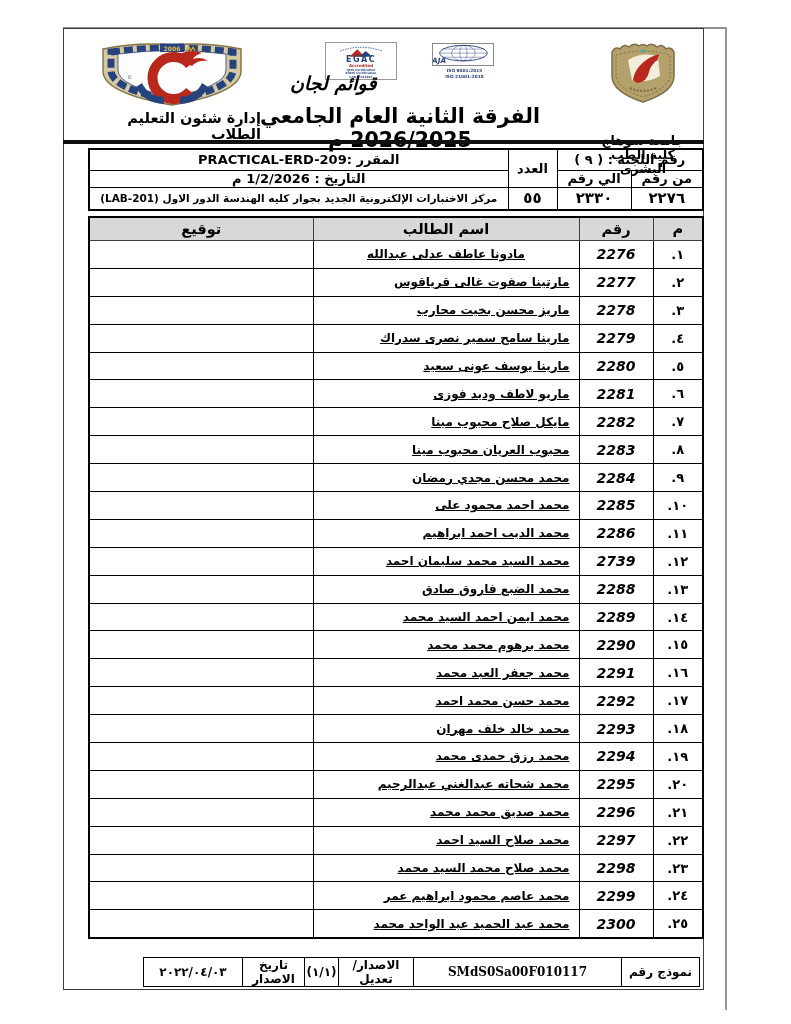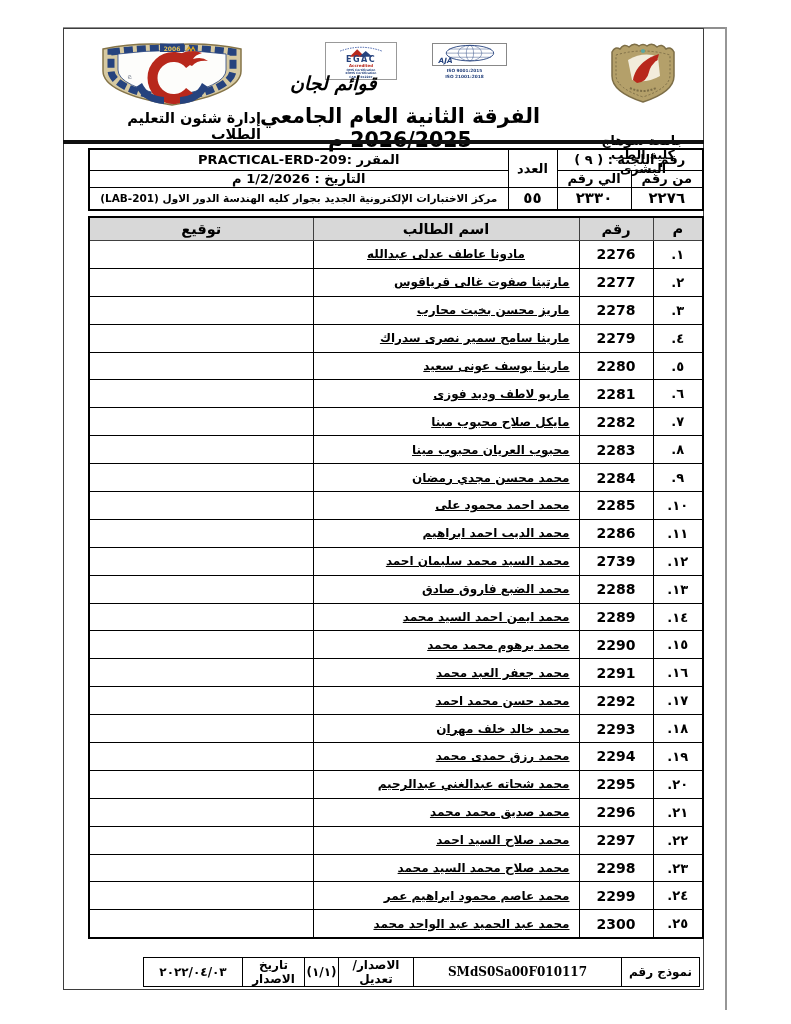--- a/index.html
+++ b/index.html
@@ -13,21 +13,21 @@
   .scan-h{left:63px;top:27px;width:664px;height:1.6px;background:#8f8f8f;}
   .scan-v{left:725px;top:27px;width:1.7px;height:983px;background:#969696;}
   .page-border{left:63px;top:28px;width:641px;height:962px;border:1.8px solid #3d3d3d;box-sizing:border-box;}
 
   
   .uni-logo{left:606px;top:42px;width:74px;height:62px;}
   .uni-text{left:592px;top:104px;width:102px;text-align:center;font-weight:700;font-size:12.5px;line-height:14px;margin-top:30px;}
   .dept-logo{left:98px;top:41px;width:148px;height:66px;}
   .dept-name{left:85px;top:110px;width:176px;text-align:right;font-weight:700;font-size:14.5px;}
   .egac-box{left:325px;top:42px;width:72px;height:38px;border:1px solid #999;box-sizing:border-box;background:#fff;}
-  .aja-box{left:432px;top:43px;width:75px;height:23px;border:1px solid #888;box-sizing:border-box;background:#fff;}
+  .aja-box{left:432px;top:43px;width:62px;height:23px;border:1px solid #888;box-sizing:border-box;background:#fff;}
   .aja-iso{left:431px;top:67px;width:67px;height:12px;}
   .doc-title{left:290px;top:72px;width:220px;text-align:left;font-weight:700;font-size:19px;font-style:italic;}
   .doc-subtitle{left:215px;top:104px;width:370px;text-align:center;font-weight:700;font-size:20.5px;}
   .hr{left:63px;top:140px;width:641px;height:3.6px;background:#101010;}
 
   
   table{border-collapse:collapse;table-layout:fixed;}
   .info{left:88px;top:148px;width:614px;border:2.6px solid #000;font-weight:700;}
   .info td{border:1px solid #000;text-align:center;vertical-align:middle;padding:0;font-size:13px;line-height:1.25;}
   .info .ir1 td{height:20px;}
@@ -36,21 +36,21 @@
   .info td.val{font-size:15px;margin-top:8px;}
   .info td.loc{font-size:10.5px;}
   col.ci1{width:72px;} col.ci2{width:74px;} col.ci3{width:49px;} col.ci4{width:419px;}
 
   
   .main{left:88px;top:216px;width:614px;border:2.6px solid #000;}
   .main th{background:#d8d8d8;border:1px solid #404040;height:22px;font-weight:700;font-size:14.5px;padding:0;}
   .main td{border:1px solid #000;height:26.9px;padding:0;font-weight:700;vertical-align:middle;}
   col.cm1{width:50px;} col.cm2{width:74px;} col.cm3{width:266px;} col.cm4{width:224px;}
   .c-serial{text-align:center;font-size:13px;}
-  .c-num{text-align:center;font-size:14px;}
+  .c-num{text-align:center;font-size:14px;font-style:italic;}
   .c-name{text-align:right;padding-right:9px !important;font-size:12px;text-decoration:underline;}
   .c-name.centered{text-align:center;padding-right:0 !important;}
 
   
   .foot{left:143px;top:957px;width:556px;border:1.3px solid #000;font-weight:700;}
   .foot td{border:1px solid #000;height:21px;text-align:center;padding:0;font-size:12px;vertical-align:middle;}
   .f-code{font-family:"DejaVu Serif","Liberation Serif",serif;font-size:13.5px;}
   .f-date{letter-spacing:2.5px;font-size:12.5px;}
   col.cf1{width:78px;} col.cf2{width:208px;} col.cf3{width:75px;} col.cf4{width:34px;} col.cf5{width:62px;} col.cf6{width:99px;}
 

